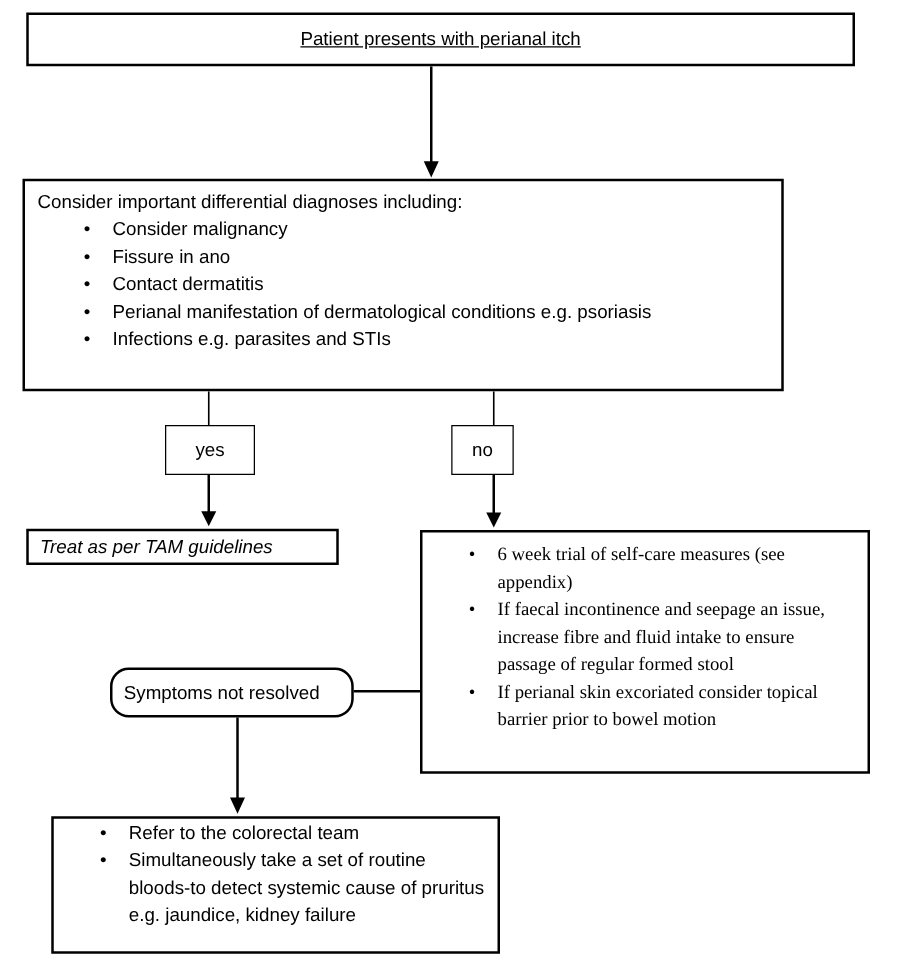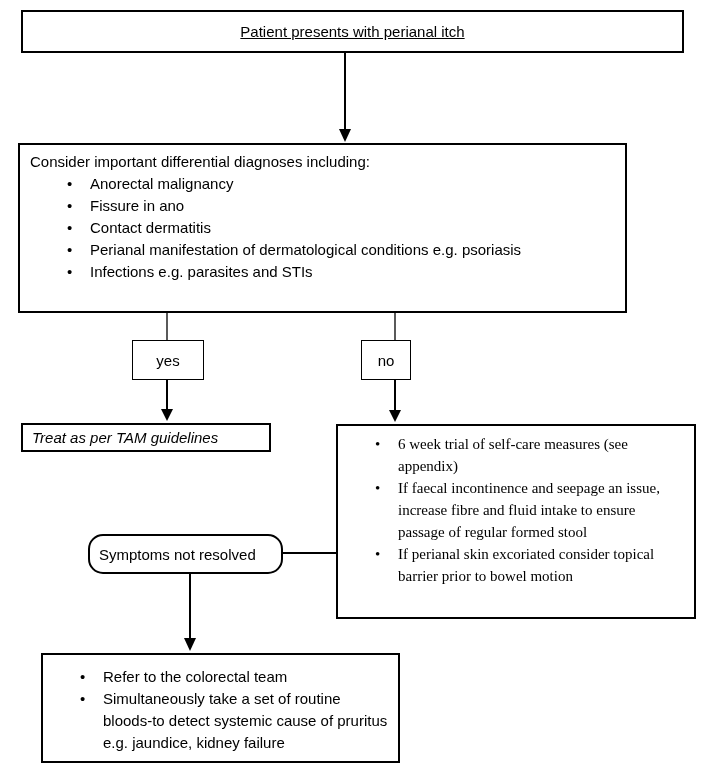--- a/index.html
+++ b/index.html
@@ -35,21 +35,21 @@
     display: flex;
     align-items: center;
   }
   .start-box    { left: 21px;  top: 10px;  width: 663px; height: 43px; text-decoration: underline; }
   .diff-box     { left: 18px;  top: 143px; width: 609px; height: 170px; padding: 6px 10px; }
   .yes-box      { left: 132px; top: 340px; width: 72px;  height: 40px; border-width: 1px; }
   .no-box       { left: 361px; top: 340px; width: 50px;  height: 40px; border-width: 1px; }
   .treat-box    { left: 21px;  top: 423px; width: 250px; height: 29px; padding-left: 9px; font-style: italic; }
   .selfcare-box { left: 336px; top: 424px; width: 360px; height: 195px; padding-top: 7px; font-family: Liberation Serif, serif; }
   .symptoms-box { left: 88px;  top: 534px; width: 195px; height: 40px; padding-left: 9px; border-radius: 15px; }
-  .refer-box    { left: 41px;  top: 653px; width: 359px; height: 110px; padding-top: 11px; }
+  .refer-box    { left: 41px;  top: 653px; width: 359px; height: 110px; padding-top: 1px; }
 
   .intro-line { line-height: 22px; }
 
   ul.bullets {
     margin: 0;
     padding: 0;
     list-style: none;
   }
   ul.bullets li {
     position: relative;
@@ -90,21 +90,21 @@
     <polygon points="184,638 196,638 190,651" fill="#000000"></polygon>
   </svg>
 
   <div class="box start-box centered">
     <span>Patient presents with perianal itch</span>
   </div>
 
   <div class="box diff-box">
     <div class="intro-line">Consider important differential diagnoses including:</div>
     <ul class="bullets">
-      <li>Anorectal malignancy</li>
+      <li>Consider malignancy</li>
       <li>Fissure in ano</li>
       <li>Contact dermatitis</li>
       <li>Perianal manifestation of dermatological conditions e.g. psoriasis</li>
       <li>Infections e.g. parasites and STIs</li>
     </ul>
   </div>
 
   <div class="box yes-box centered">
     <span>yes</span>
   </div>

